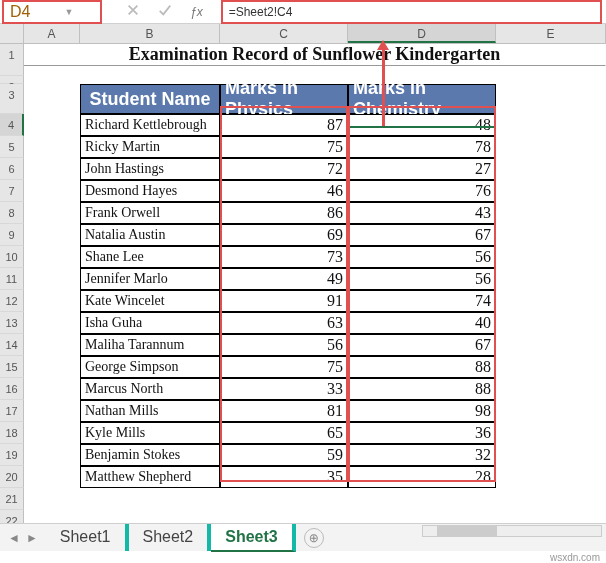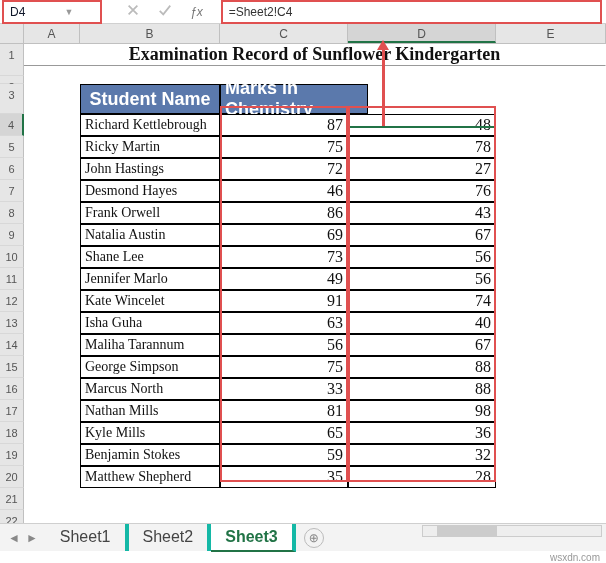--- a/index.html
+++ b/index.html
@@ -1,19 +1,19 @@
 <!DOCTYPE html>
 <html><head>
 <meta charset="utf-8">
 <style>
 *{box-sizing:border-box;font-family:"Segoe UI",Arial,sans-serif}
 body{margin:0;background:#fff;width:606px;height:563px;overflow:hidden;position:relative;font-size:12px;color:#333}
 .fb{height:24px;display:flex;align-items:center;border-bottom:1px solid #d0d0d0;background:#fff}
 .nb{width:100px;height:24px;border:2px solid #e05050;margin-left:2px;display:flex;align-items:center}
-.nb input{border:0;outline:0;background:transparent;width:58px;height:20px;font-size:12px;padding-left:6px;color:#0f172a}
+.nb input{border:0;outline:0;background:transparent;width:58px;height:20px;font-size:16px;padding-left:6px;color:#a16207}
 .nb .dd{color:#999;font-size:9px;width:14px;text-align:center;cursor:pointer}
 .fbicons{display:flex;align-items:center;gap:18px;margin-left:24px;color:#bbb}
 .fbicons .fx{font-style:italic;color:#777;font-size:12px}
 .ff{flex:1;height:24px;border:2px solid #e05050;margin:0 4px 0 18px;display:flex;align-items:center}
 .ff input{border:0;outline:0;width:100%;font-size:12px;padding-left:6px;color:#333;background:transparent}
 .grid{position:relative;height:calc(563px - 24px - 28px);overflow:hidden}
 .colhdrs{display:flex;height:20px;background:#e6e6e6;border-bottom:1px solid #c0c0c0;font-size:12px;color:#555}
 .rh{width:24px;border-right:1px solid #c0c0c0;background:#e6e6e6}
 .ch{border-right:1px solid #c0c0c0;text-align:center;line-height:20px}
 .ch.sel{background:#d5d5d5;border-bottom:2px solid #217346}
@@ -90,20 +90,21 @@
   <div class="cell cA"></div>
         <div class="cell cB"></div>
         <div class="cell cC"></div>
         <div class="cell cD"></div>
         <div class="cell cE"></div>
       </div>
       <div class="row" style="height:30px">
         <div class="rnh">3</div>
   <div class="cell cA"></div>
   <div class="cell thead cB">Student Name</div>
+  <div class="cell thead cC">Marks in Physics</div>
   <div class="cell thead cD">Marks in Chemistry</div>
   <div class="cell cE"></div>
       </div>
       <div class="row trow">
         <div class="rnh sel">4</div>
     <div class="cell cA"></div>
     <div class="cell nameCell cB">Richard Kettlebrough</div>
     <div class="cell numCell cC">87</div>
     <div class="cell numCell cD">48</div>
     <div class="cell cE"></div>

